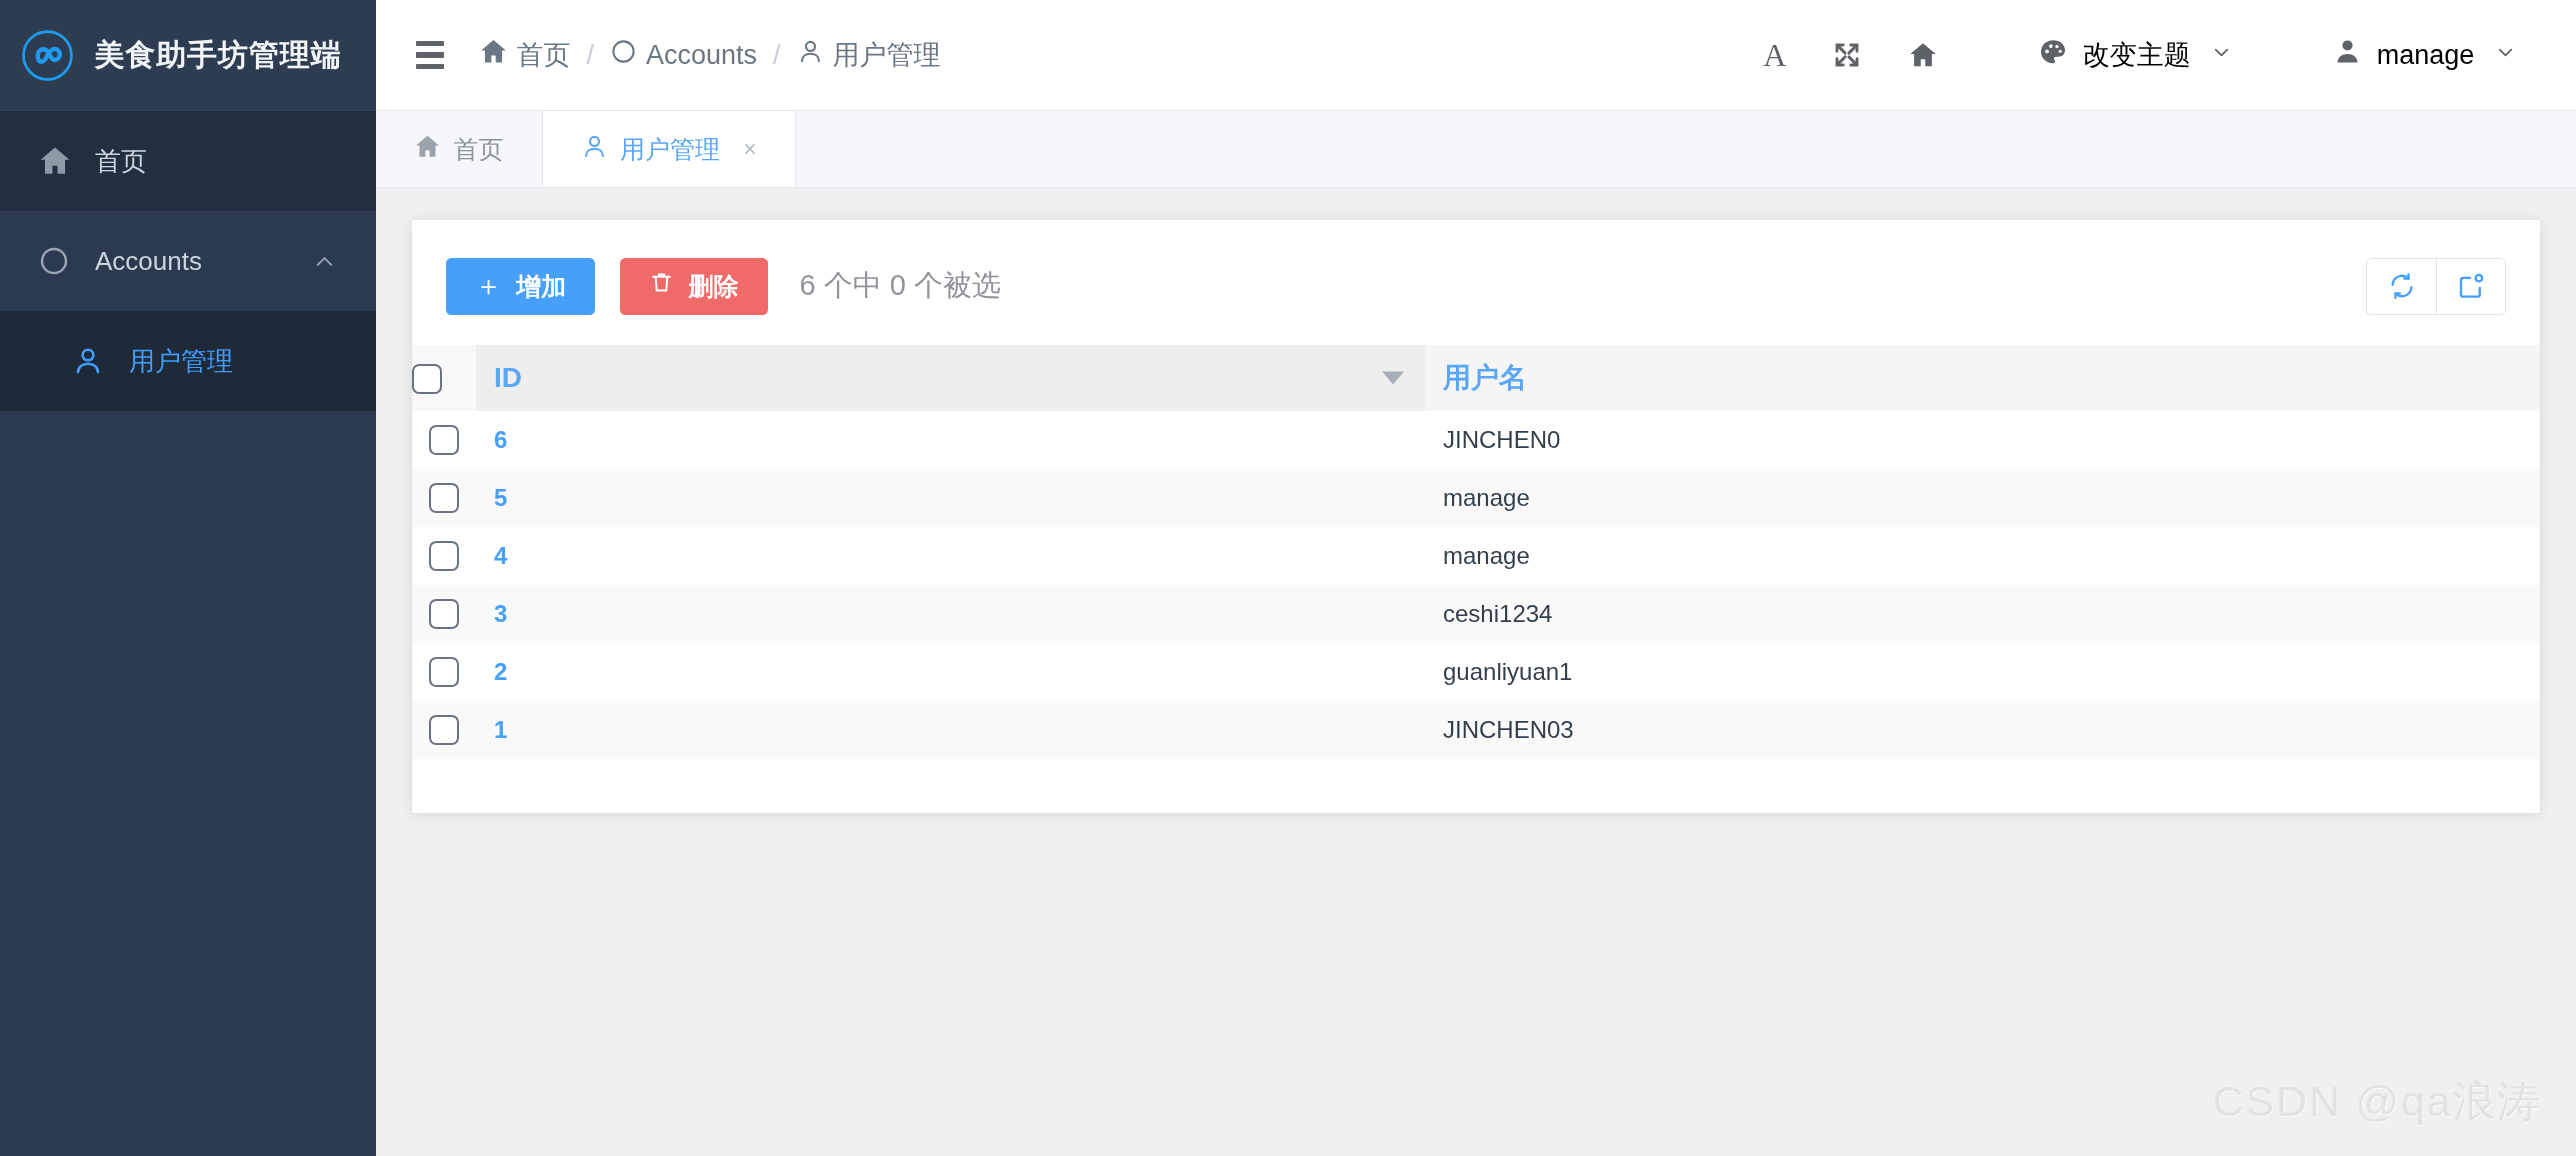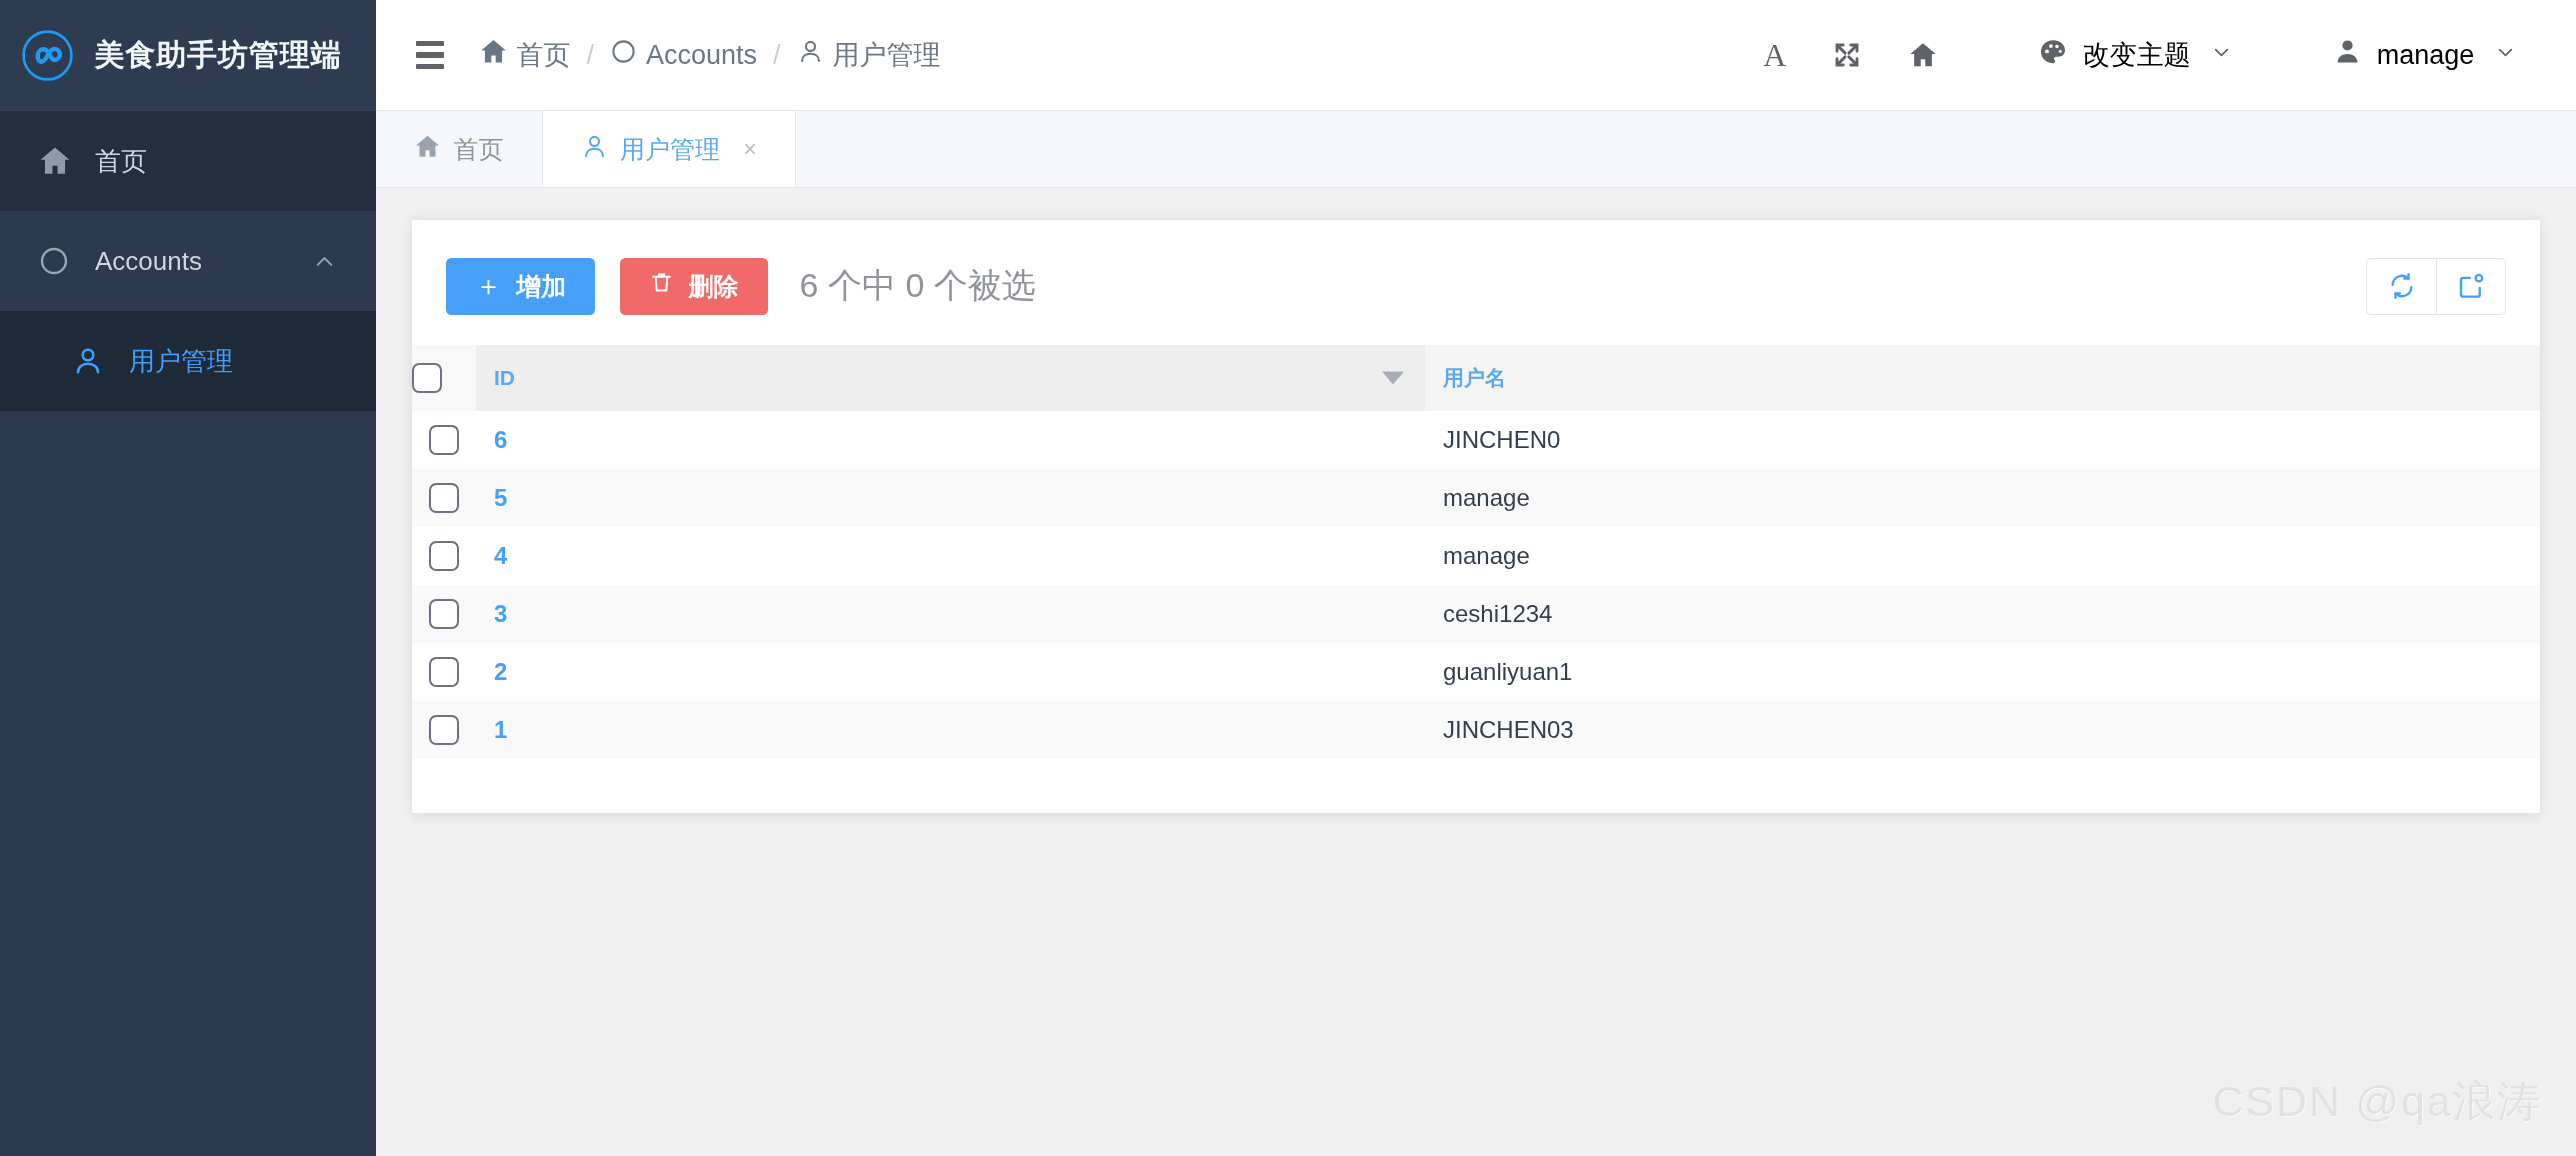--- a/index.html
+++ b/index.html
@@ -127,35 +127,35 @@
   .btn {
     display: inline-flex; align-items: center; justify-content: center;
     gap: 14.3px; height: 57px; padding: 0 29px;
     border: none; border-radius: 5.4px; cursor: pointer;
     font-size: 25px; font-weight: 700; color: #ffffff;
     font-family: "Liberation Sans", sans-serif;
   }
   .btn-add { background: #46a0fa; }
   .btn-del { background: #f16a6a; margin-left: 25px; }
   .btn .btn-ico { font-weight: 400; font-size: 27px; }
-  .sel-count { margin-left: 32px; font-size: 34px; color: #909399; white-space: nowrap; }
+  .sel-count { margin-left: 32px; font-size: 29px; color: #909399; white-space: nowrap; }
 
   .toolbar-right { margin-left: auto; display: flex; }
   .iconbtn {
     width: 70px; height: 57px;
     display: flex; align-items: center; justify-content: center;
     border: 0.9px solid #e0e3e8; background: #fff; cursor: pointer; color: #46a0fa;
   }
   .iconbtn:first-child { border-radius: 5.4px 0 0 5.4px; border-right: none; }
   .iconbtn:last-child  { border-radius: 0 5.4px 5.4px 0; }
 
   
   .table { width: 100%; margin-top: 30px; border-collapse: collapse; table-layout: fixed; }
   .table thead th {
-    height: 66px; background: #f5f5f5; font-size: 21px; font-weight: 700;
+    height: 66px; background: #f5f5f5; font-size: 28px; font-weight: 700;
     color: #5ba7f7; text-align: left; vertical-align: middle; border: none;
   }
   .th-check { width: 64px; background: #f8f8f8 !important; text-align: center; }
   .th-id    { width: 949px; background: #eeeeee !important; position: relative; padding-left: 18px; }
   .th-name  { background: #f5f5f5 !important; padding-left: 18px; }
   .sort-caret {
     position: absolute; right: 21.5px; top: 50%; transform: translateY(-50%);
     width: 0; height: 0; border-left: 11.6px solid transparent;
     border-right: 11.6px solid transparent; border-top: 13.4px solid #a9aeb6;
   }

